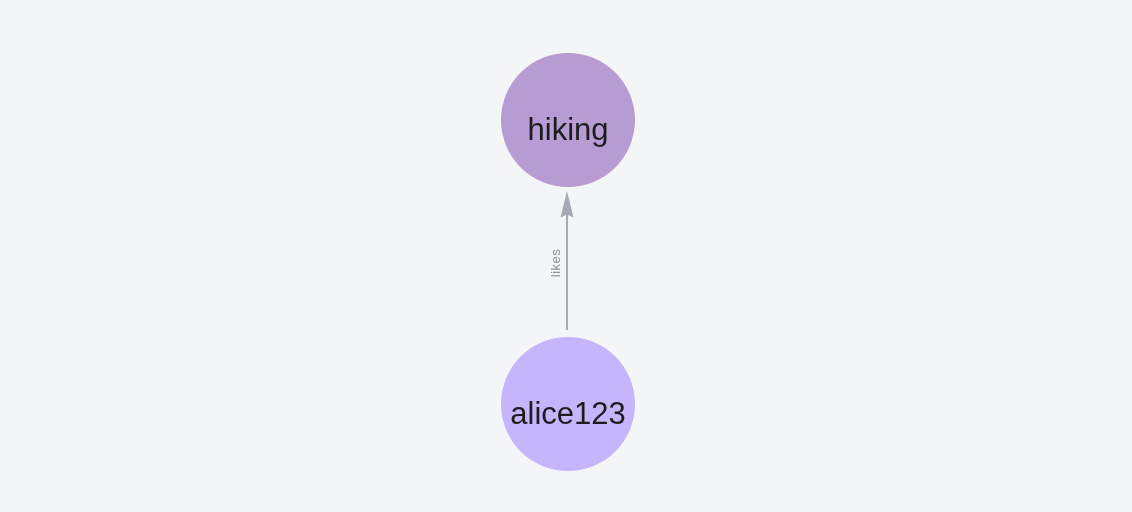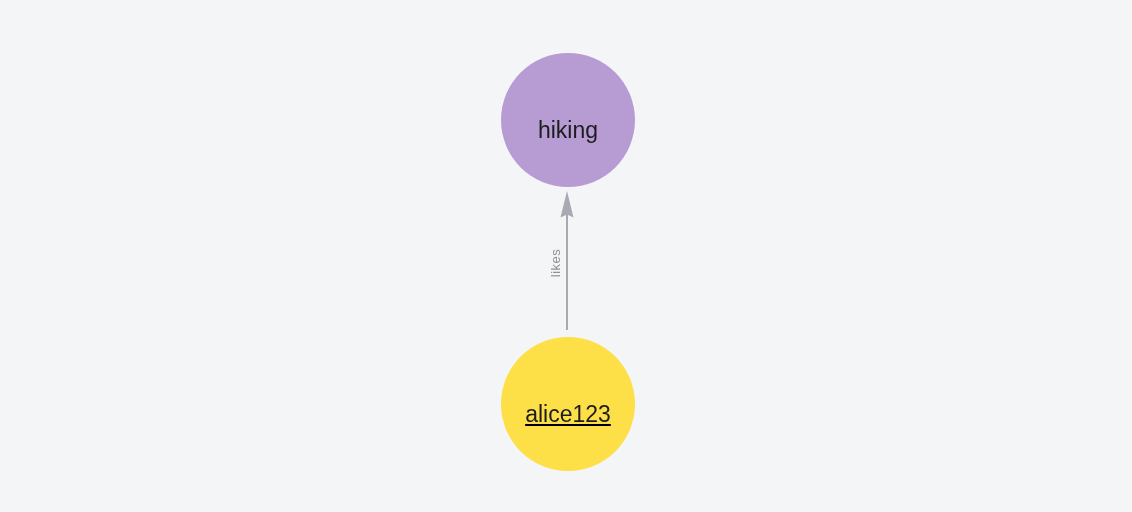--- a/index.html
+++ b/index.html
@@ -44,21 +44,21 @@
     display: flex;
     align-items: center;
     justify-content: center;
     cursor: pointer;
   }
 
   .node-hiking  { left: 501px; top: 53px; }
   .node-alice   { left: 501px; top: 337px; }
 
   .node-label {
-    font-size: 23px;
+    font-size: 31px;
     color: #1c1c1e;
     white-space: nowrap;
     user-select: none;
     margin-top: 20px;
   }
 </style>
 </head>
 <body>
 
 <div class="canvas" data-bind-style="backgroundColor:canvas.background" style="background-color: rgb(244, 245, 246);">
@@ -67,17 +67,17 @@
     <line x1="567" y1="330" x2="567" y2="213" stroke-width="2" stroke="#a7aab1"></line>
     <polygon points="567,191 560.5,217.5 567,214.5 573.5,217.5" fill="#a7aab1"></polygon>
   </svg>
 
   <div class="edge-label" data-bind="edge.label" data-bind-style="color:edge.label_color" style="color: rgb(142, 145, 151);">likes</div>
 
   <div class="node node-hiking" data-bind-style="backgroundColor:nodes.0.color" style="background-color: rgb(183, 156, 212);">
     <span class="node-label" data-bind="nodes.0.label" data-bind-style="color:nodes.0.text_color" style="color: rgb(28, 28, 30);">hiking</span>
   </div>
 
-  <div class="node node-alice" data-bind-style="backgroundColor:nodes.1.color" style="background-color: #fde047; text-decoration: underline;">
+  <div class="node node-alice" data-bind-style="backgroundColor:nodes.1.color" style="background-color: #c4b5fd;">
     <span class="node-label" data-bind="nodes.1.label" data-bind-style="color:nodes.1.text_color" style="color: rgb(28, 28, 30);">alice123</span>
   </div>
 
 </div>
 
 </body></html>

